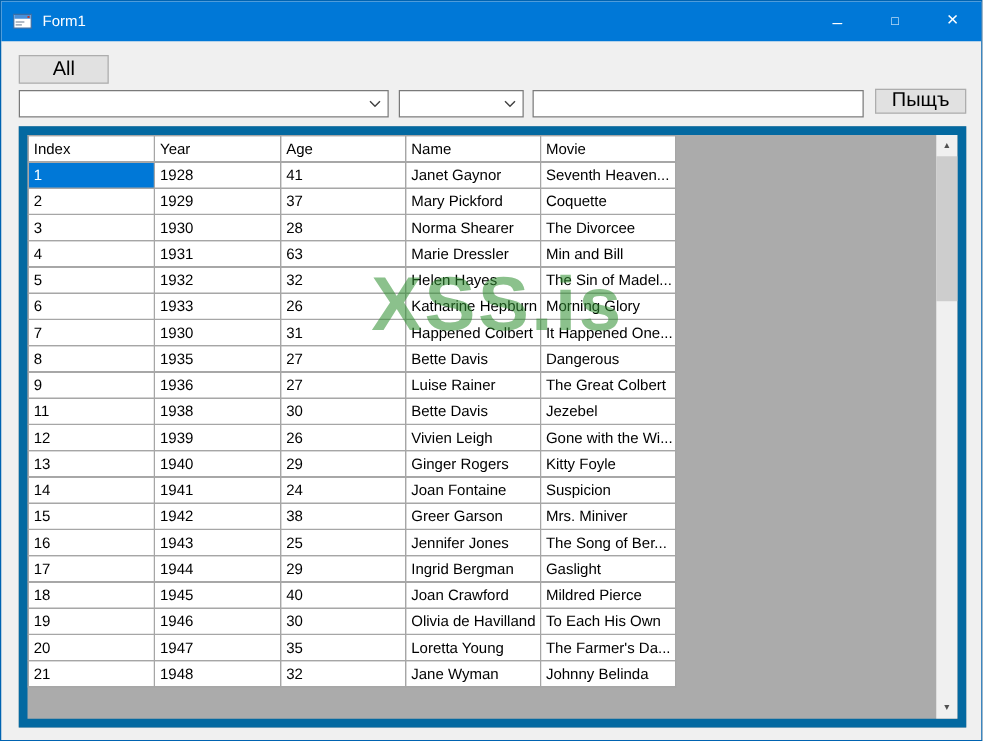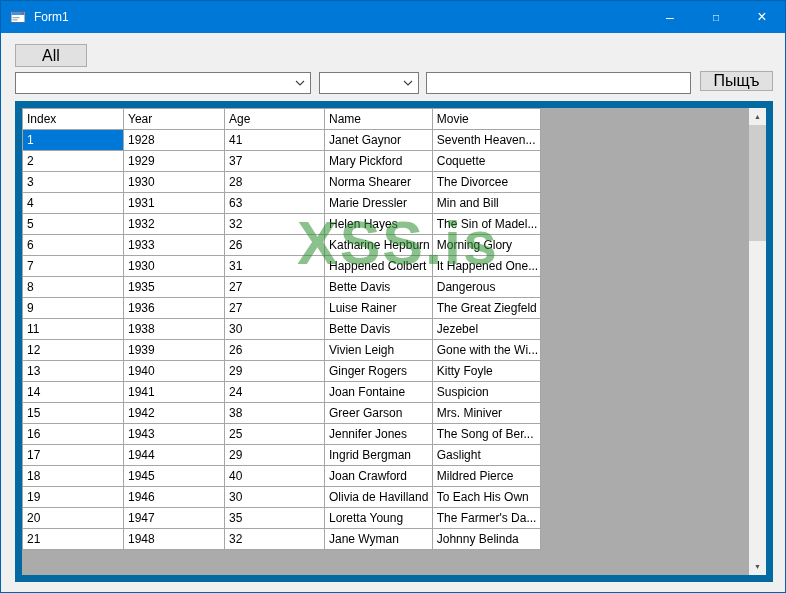--- a/index.html
+++ b/index.html
@@ -176,21 +176,21 @@
             <td>1935</td>
             <td>27</td>
             <td>Bette Davis</td>
             <td>Dangerous</td>
           </tr>
           <tr>
             <td>9</td>
             <td>1936</td>
             <td>27</td>
             <td>Luise Rainer</td>
-            <td>The Great Ziegfeld</td>
+            <td>The Great Colbert</td>
           </tr>
           <tr>
             <td>11</td>
             <td>1938</td>
             <td>30</td>
             <td>Bette Davis</td>
             <td>Jezebel</td>
           </tr>
           <tr>
             <td>12</td>

